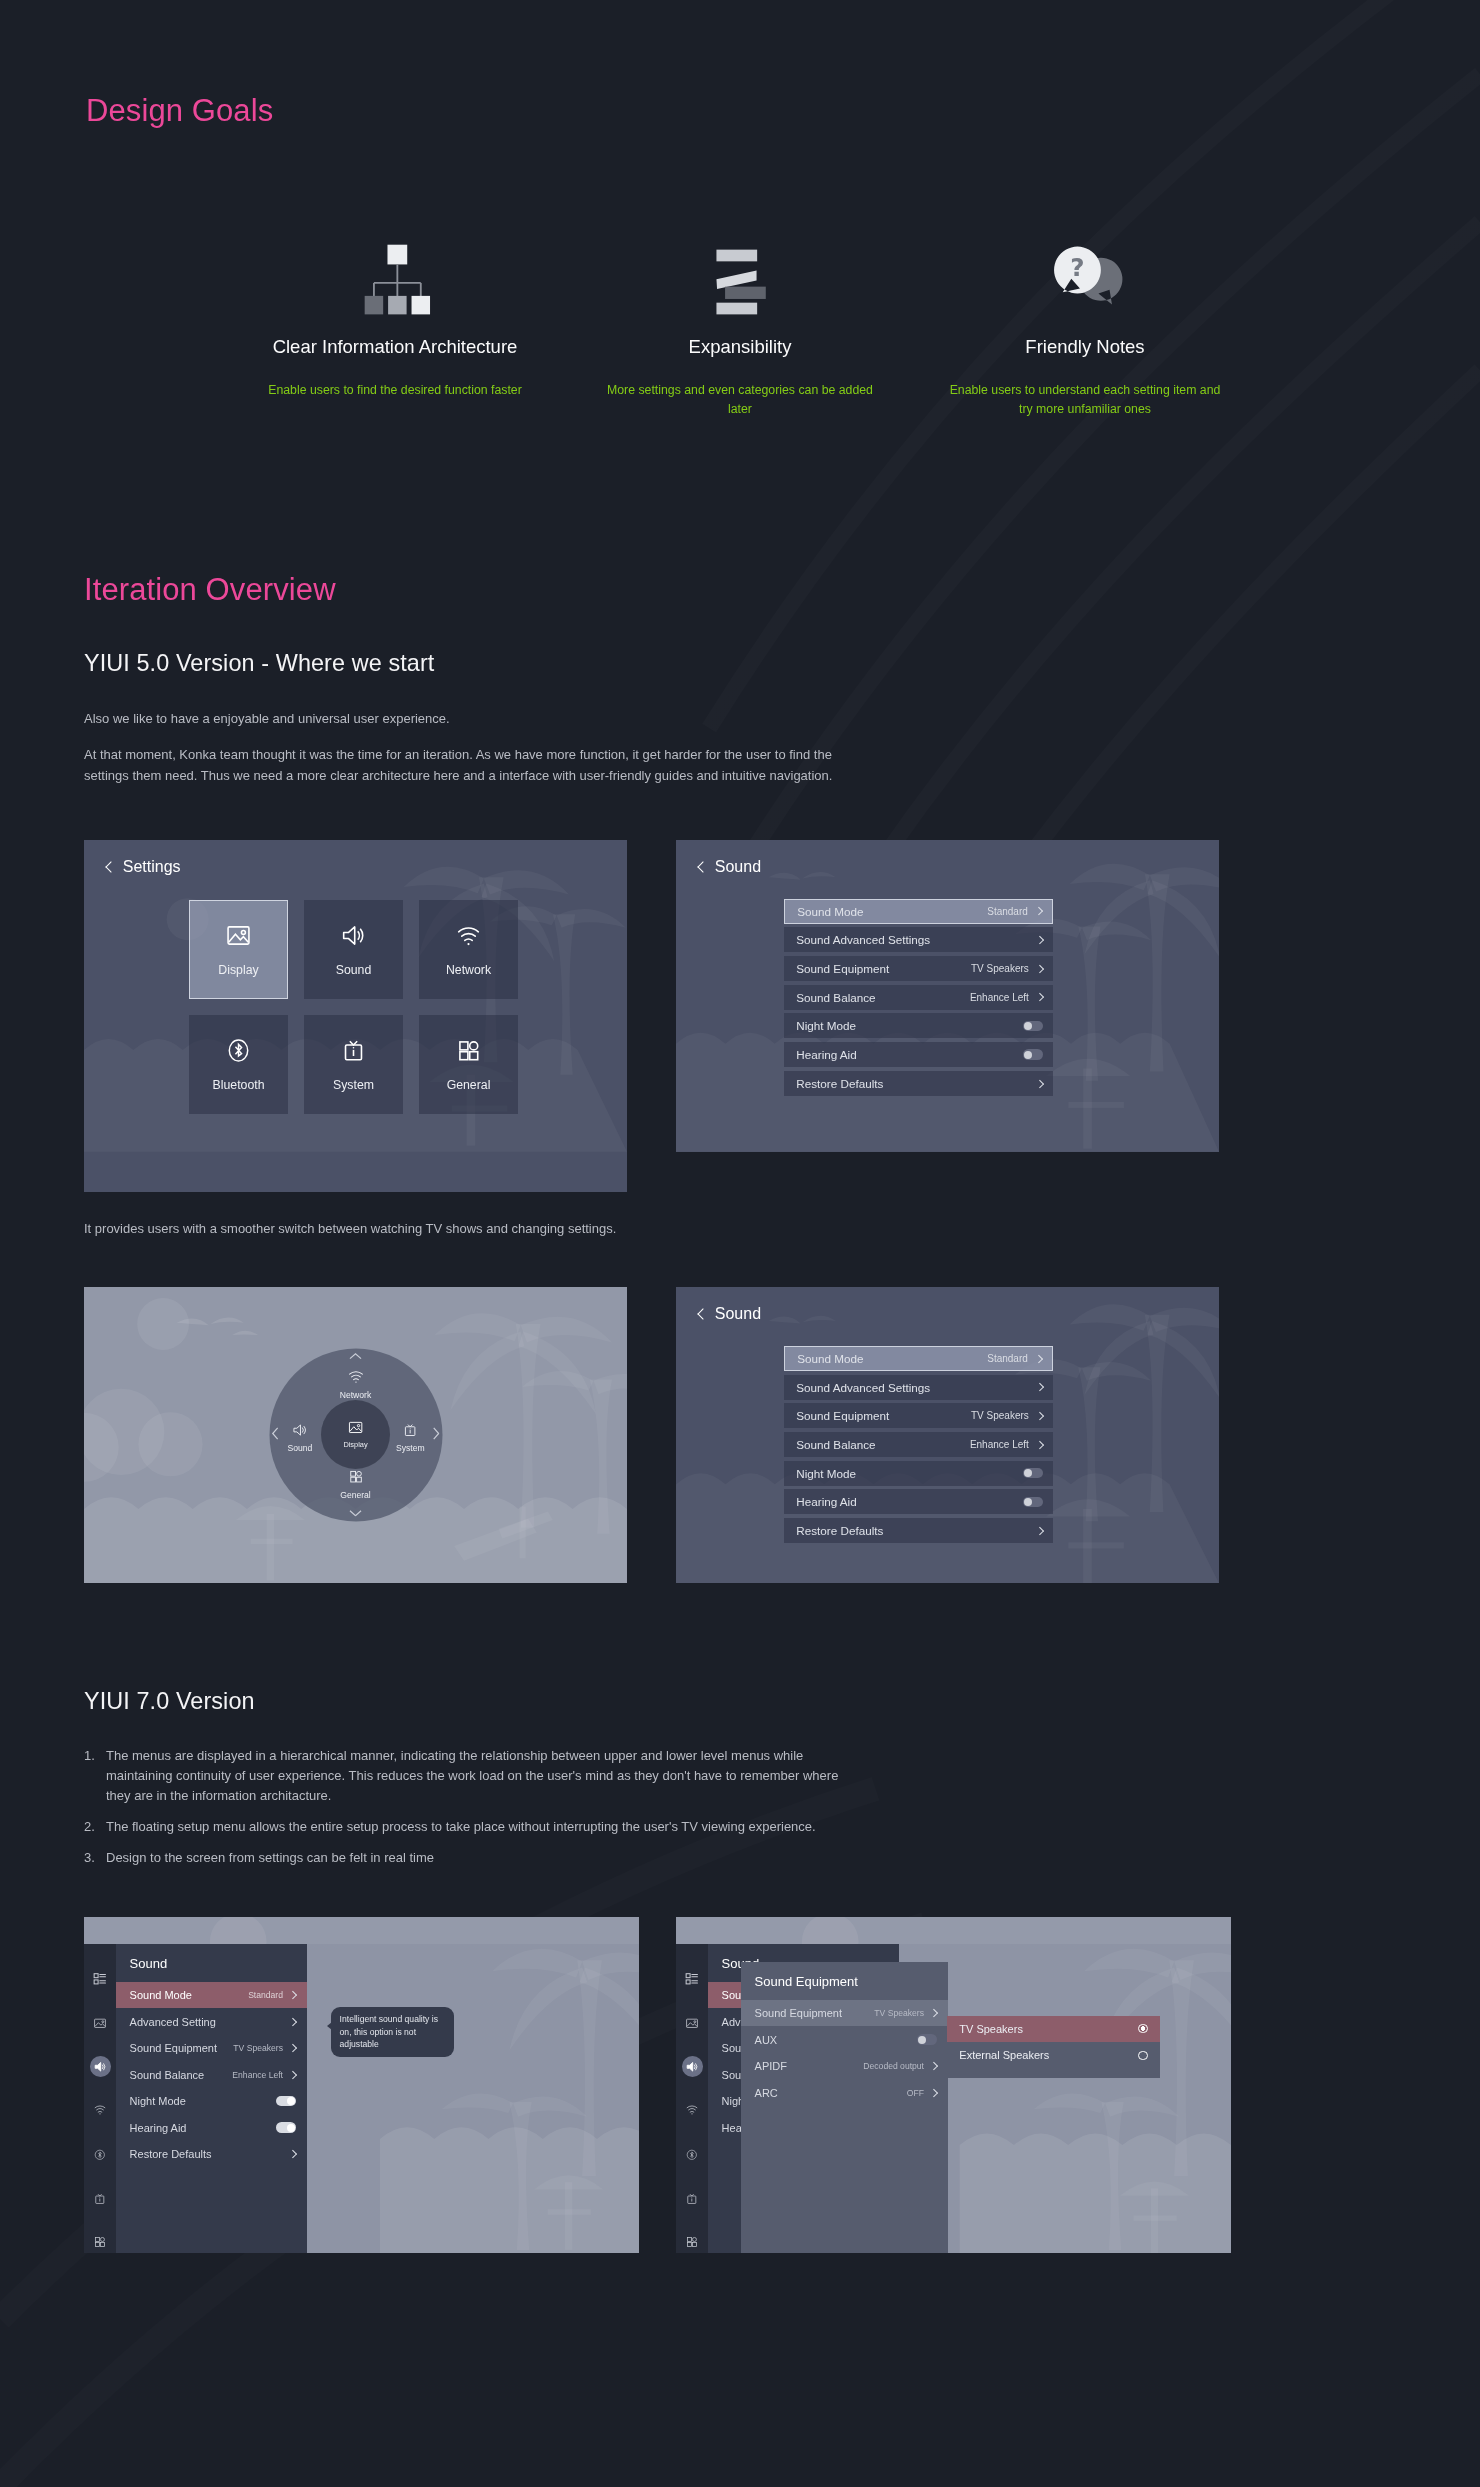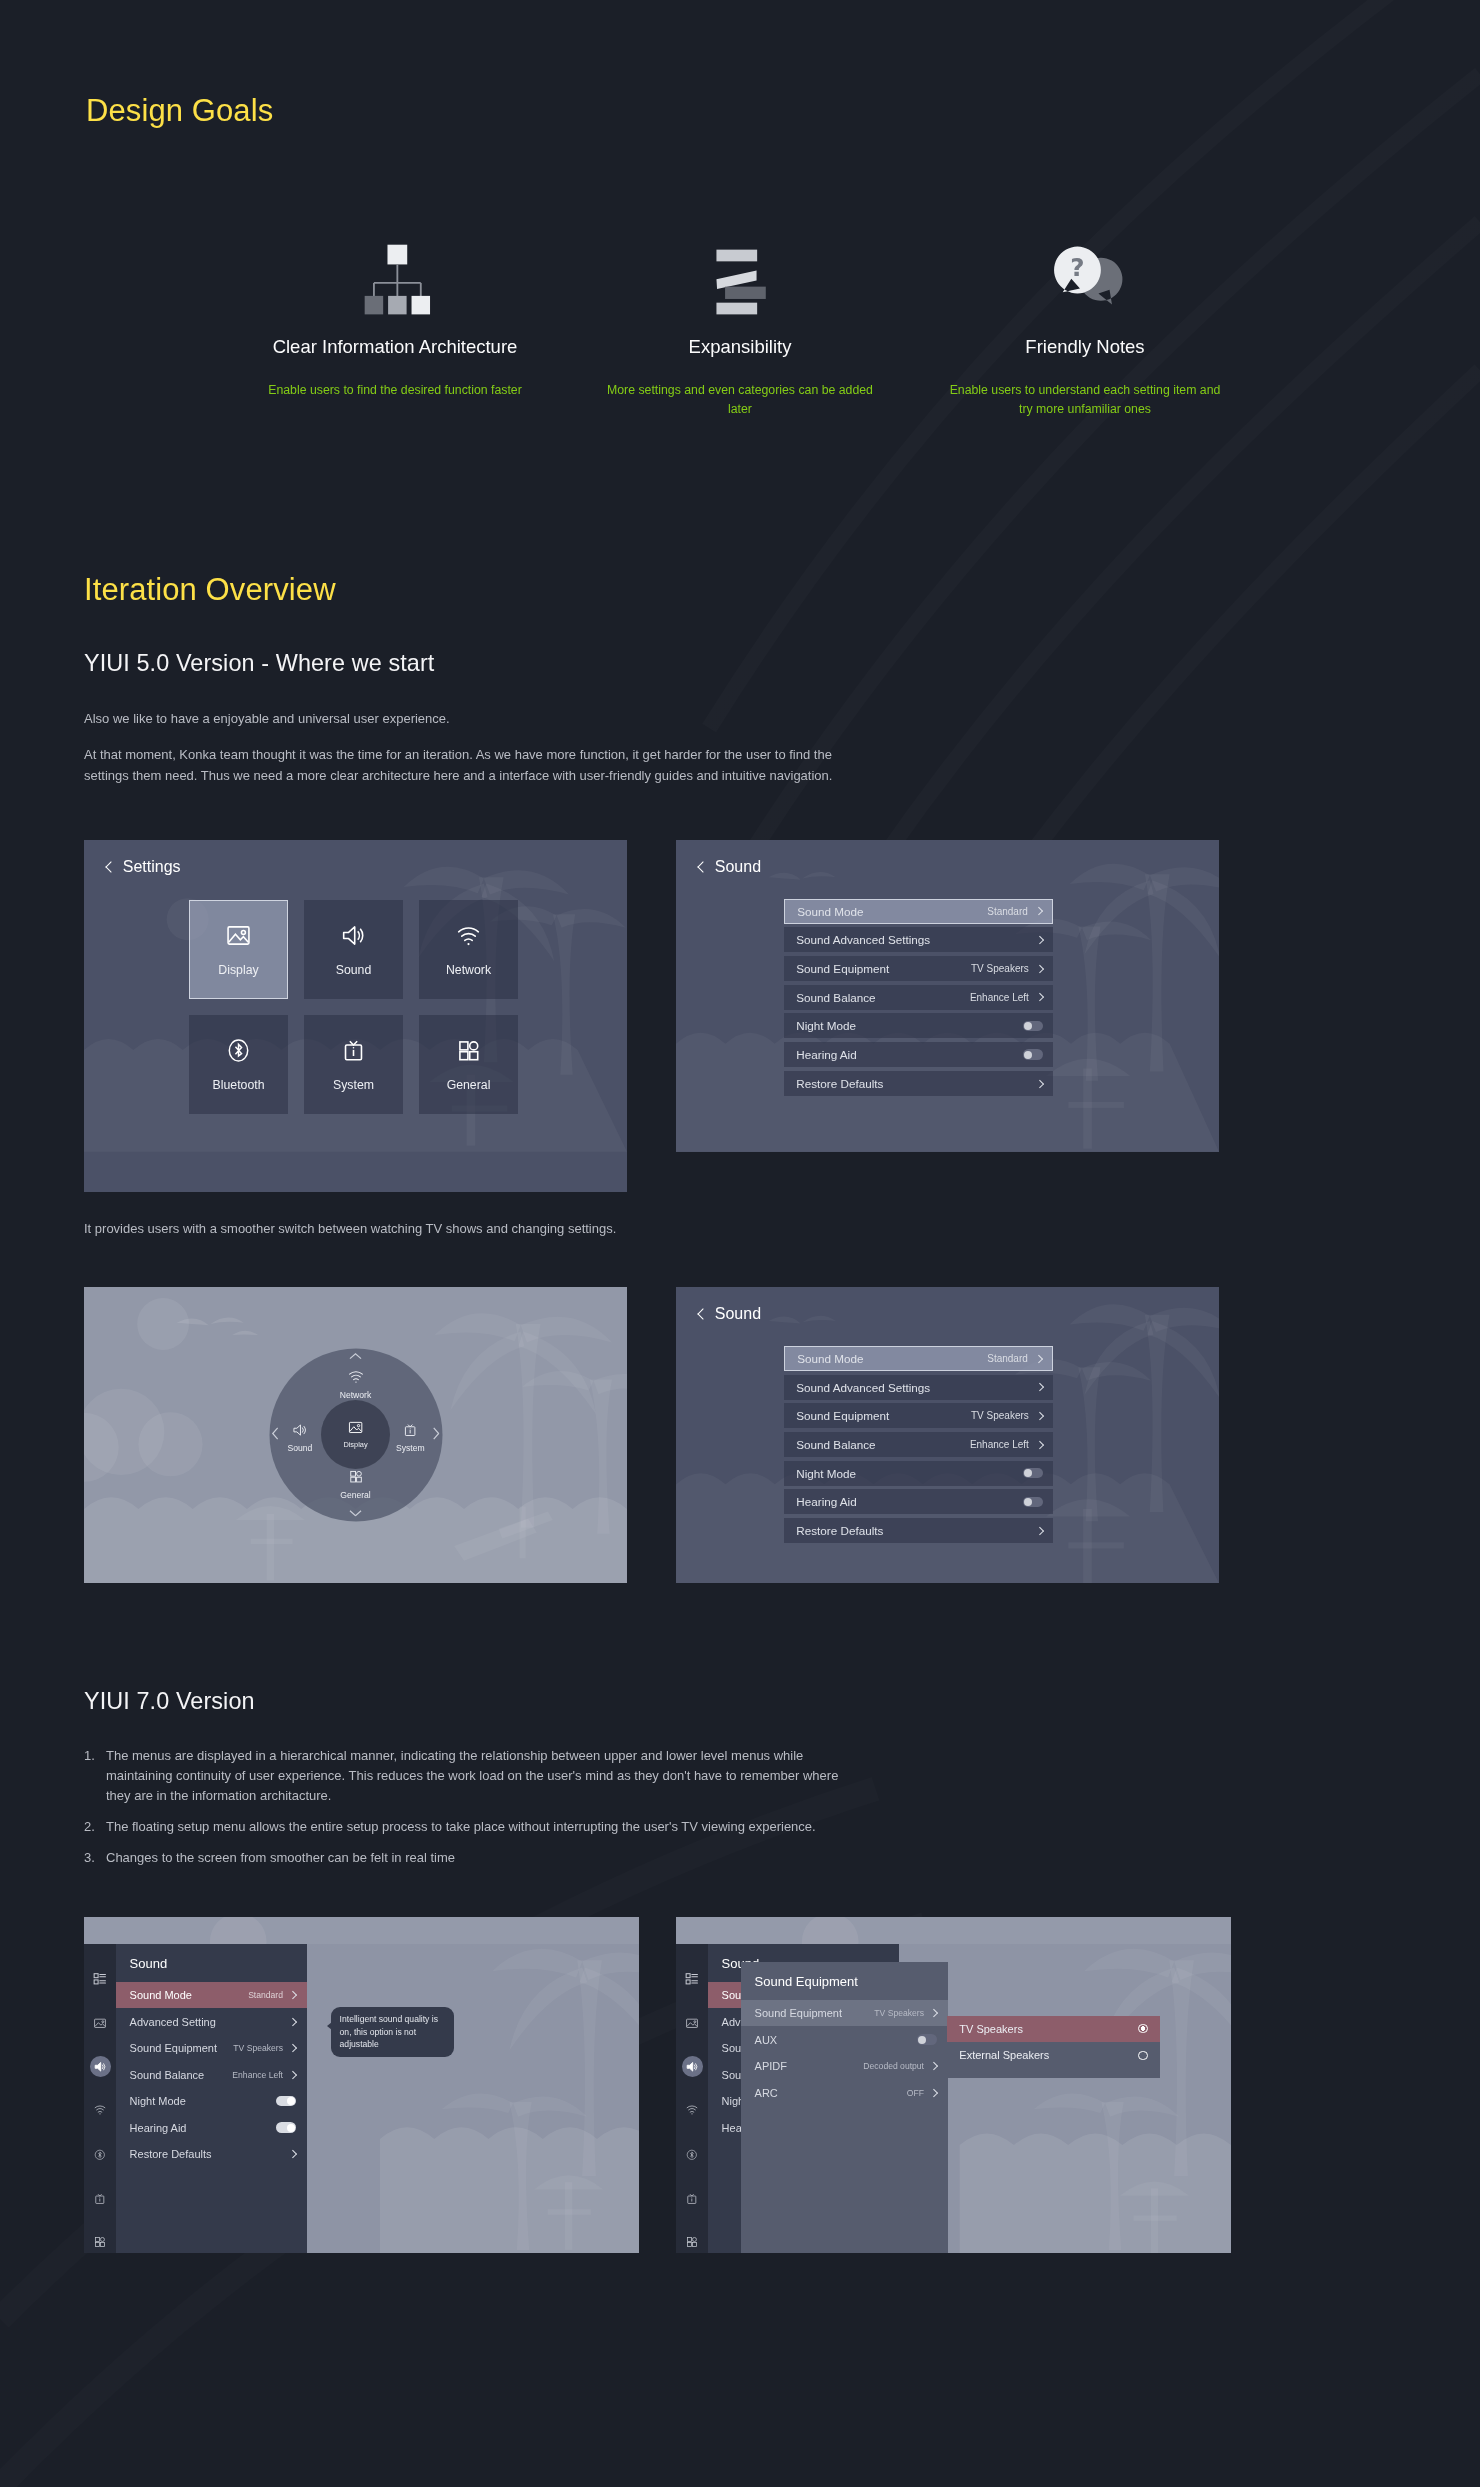--- a/index.html
+++ b/index.html
@@ -11,21 +11,21 @@
     position:relative;
     overflow-x:hidden;
     width:1480px; height:2487px;
   }
   
   #bg-streaks { position:absolute; inset:0; overflow:hidden; pointer-events:none; z-index:0; }
   #bg-streaks svg { position:absolute; top:0; left:0; }
   .page { position:relative; z-index:1; width:1480px; }
 
   
-  .h1 { font-size:31px; font-weight:400; color:#fde047; letter-spacing:0.1px; }
+  .h1 { font-size:31px; font-weight:400; color:#ec4899; letter-spacing:0.1px; }
   .h2 { font-size:23.4px; font-weight:400; color:#f4f4f6; letter-spacing:0.1px; }
   .body-text { font-size:13px; line-height:1.55; color:#b9bcc4; }
 
   
   .goals { display:flex; justify-content:center; gap:0; margin-top:93px; }
   .goal { width:345px; display:flex; flex-direction:column; align-items:center; }
   .goal-ico { height:93px; display:flex; align-items:flex-end; justify-content:center; }
   .goal-title { margin-top:21px; font-size:18.5px; color:#fbfbfc; font-weight:400; }
   .goal-desc { margin-top:23.4px; font-size:12.3px; line-height:1.5; color:#84cc16; text-align:center; max-width:271px; }
 
@@ -541,21 +541,21 @@
             <span class="chev-r"></span>
           </div>
         </div>
       </div>
     </div>
 
     <div class="h2" style="margin-top:105px;">YIUI 7.0 Version</div>
     <ol class="numlist" style="margin-top:31px; max-width:771px;">
       <li>The menus are displayed in a hierarchical manner, indicating the relationship between upper and lower level menus while maintaining continuity of user experience. This reduces the work load on the user's mind as they don't have to remember where they are in the information architacture.</li>
       <li>The floating setup menu allows the entire setup process to take place without interrupting the user's TV viewing experience.</li>
-      <li>Changes to the screen from smoother can be felt in real time</li>
+      <li>Design to the screen from settings can be felt in real time</li>
     </ol>
 
     <div class="mock-row" style="margin-top:48px; gap:37px;">
 
       <div class="mock mock-c">
         <div class="beach">
           <svg width="555" height="336" viewBox="0 0 900 545">
             <circle cx="250" cy="40" r="46" fill="#ffffff" fill-opacity="0.07"></circle>
             <g fill="#ffffff" fill-opacity="0.05">
               <path d="M800,70 q20,130 8,350 l22,0 q-10,-230 10,-350 Z"></path>

